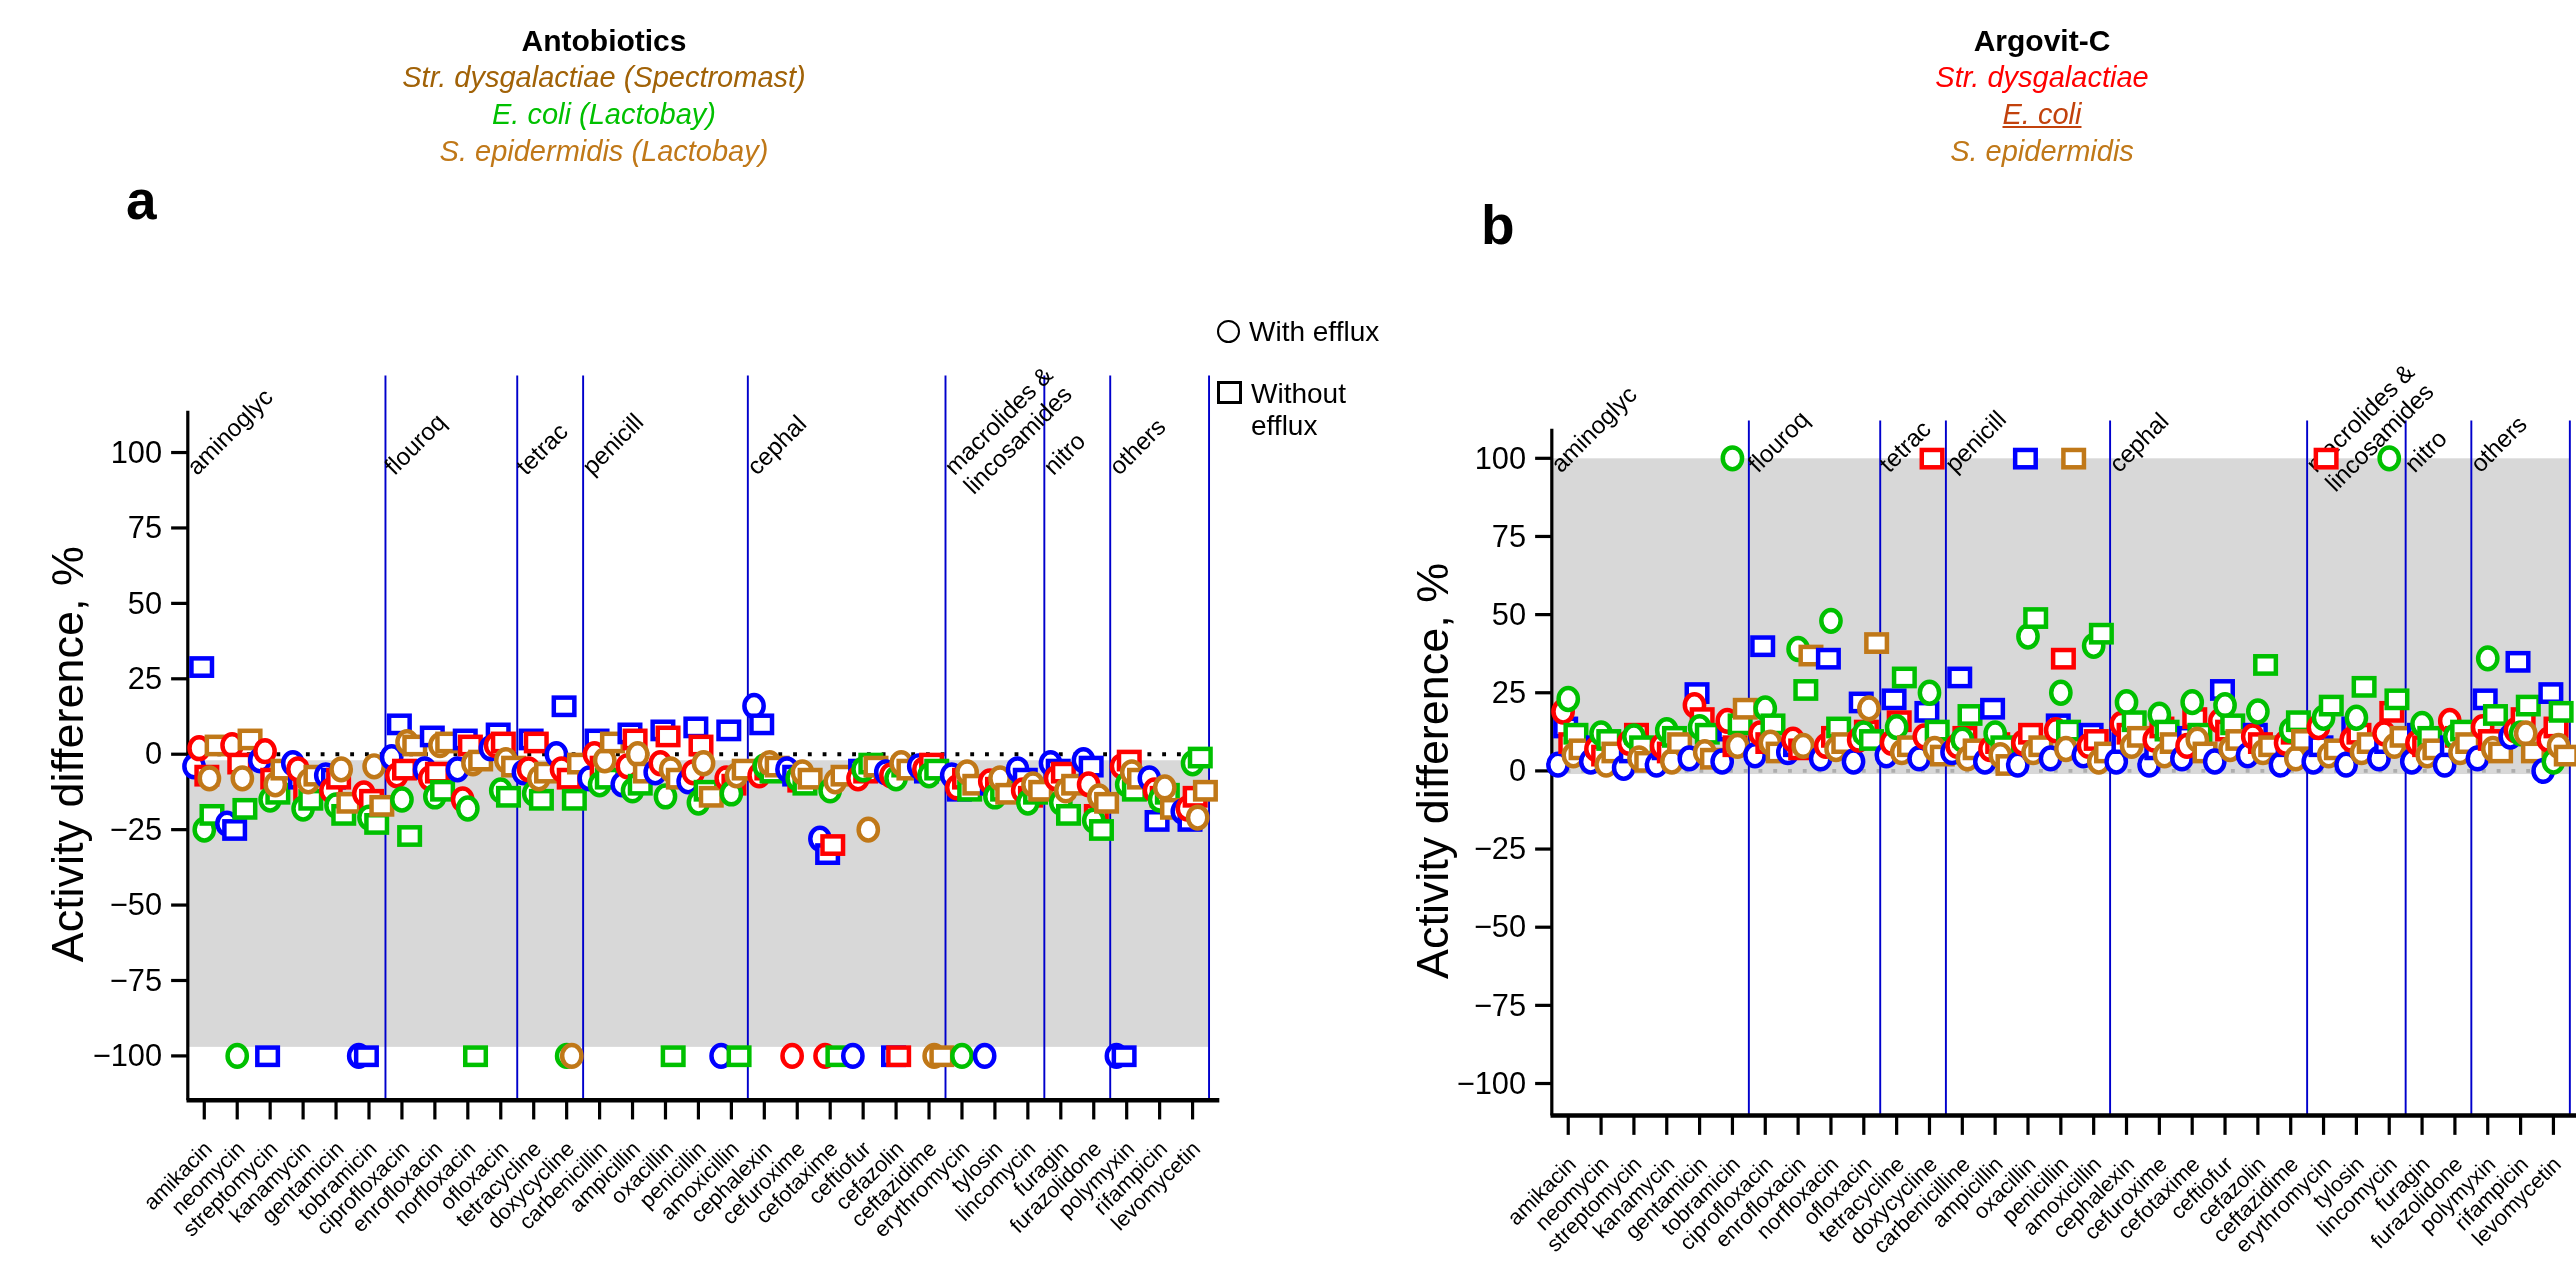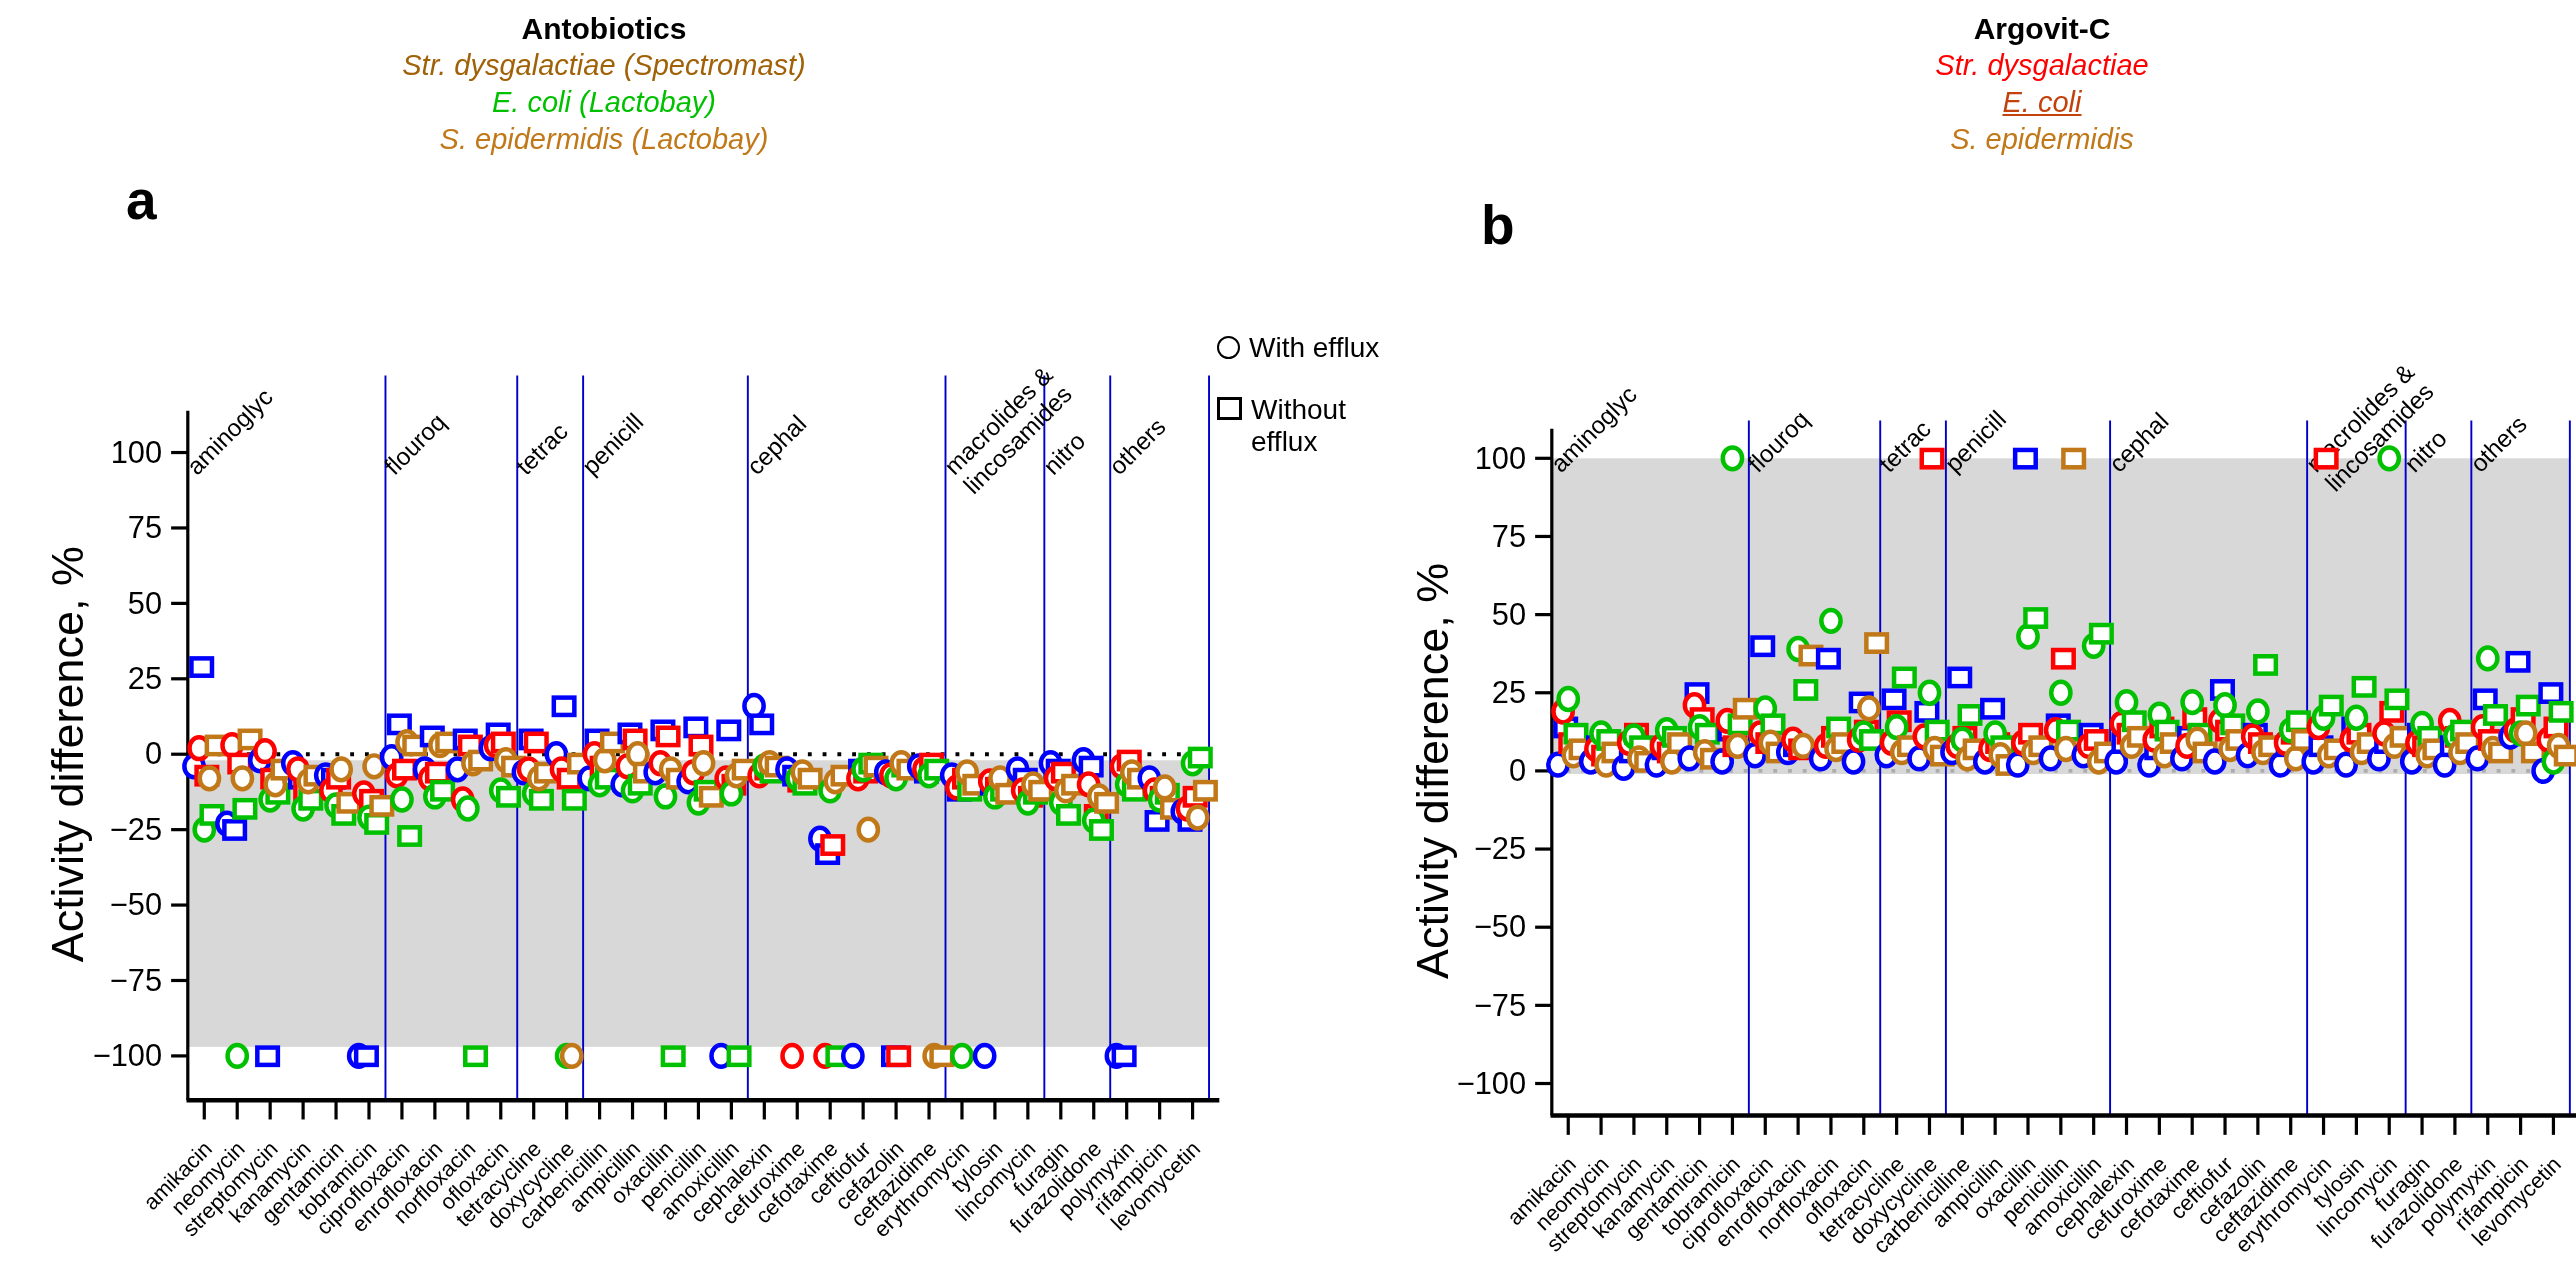--- a/index.html
+++ b/index.html
@@ -1,26 +1,26 @@
 <!DOCTYPE html>
 <html style="font-size:10.3px"><head>
 <meta charset="utf-8">
 <style>
   html,body{margin:0;padding:0;background:#fff;}
   .figure{position:relative;width:2576px;height:1278px;background:#fff;overflow:hidden;
           font-family:"Liberation Sans",sans-serif;}
   .panel-letter{position:absolute;font-size:55px;font-weight:bold;color:#000;}
   #letter-a{left:126px;top:168px;}
   #letter-b{left:1481px;top:193px;}
-  .hdr{position:absolute;top:10px;width:642px;text-align:center;}
+  .hdr{position:absolute;top:22px;width:642px;text-align:center;}
   #hdr-a{left:283px;}
   #hdr-b{left:1721px;}
   .hdr-title{font-size:30px;font-weight:bold;color:#000;line-height:37px;}
   .hdr-line{font-size:29px;font-style:italic;line-height:37px;}
-  .legend{position:absolute;left:1217px;top:332px;width:276px;}
+  .legend{position:absolute;left:1217px;top:316px;width:276px;}
   .legend-item{display:flex;align-items:flex-start;margin-bottom:29.5px;}
   .legend-glyph{flex:0 0 auto;margin-right:9px;margin-top:3.9px;}
   .legend-circle{width:19px;height:19px;border:2.6px solid #000;border-radius:50%;}
   .legend-square{width:19px;height:16.7px;border:3.2px solid #000;}
   .legend-label{font-size:28px;color:#000;width:154px;line-height:32px;}
   svg text{font-family:"Liberation Sans",sans-serif;}
 </style>
 </head>
 <body>
 

